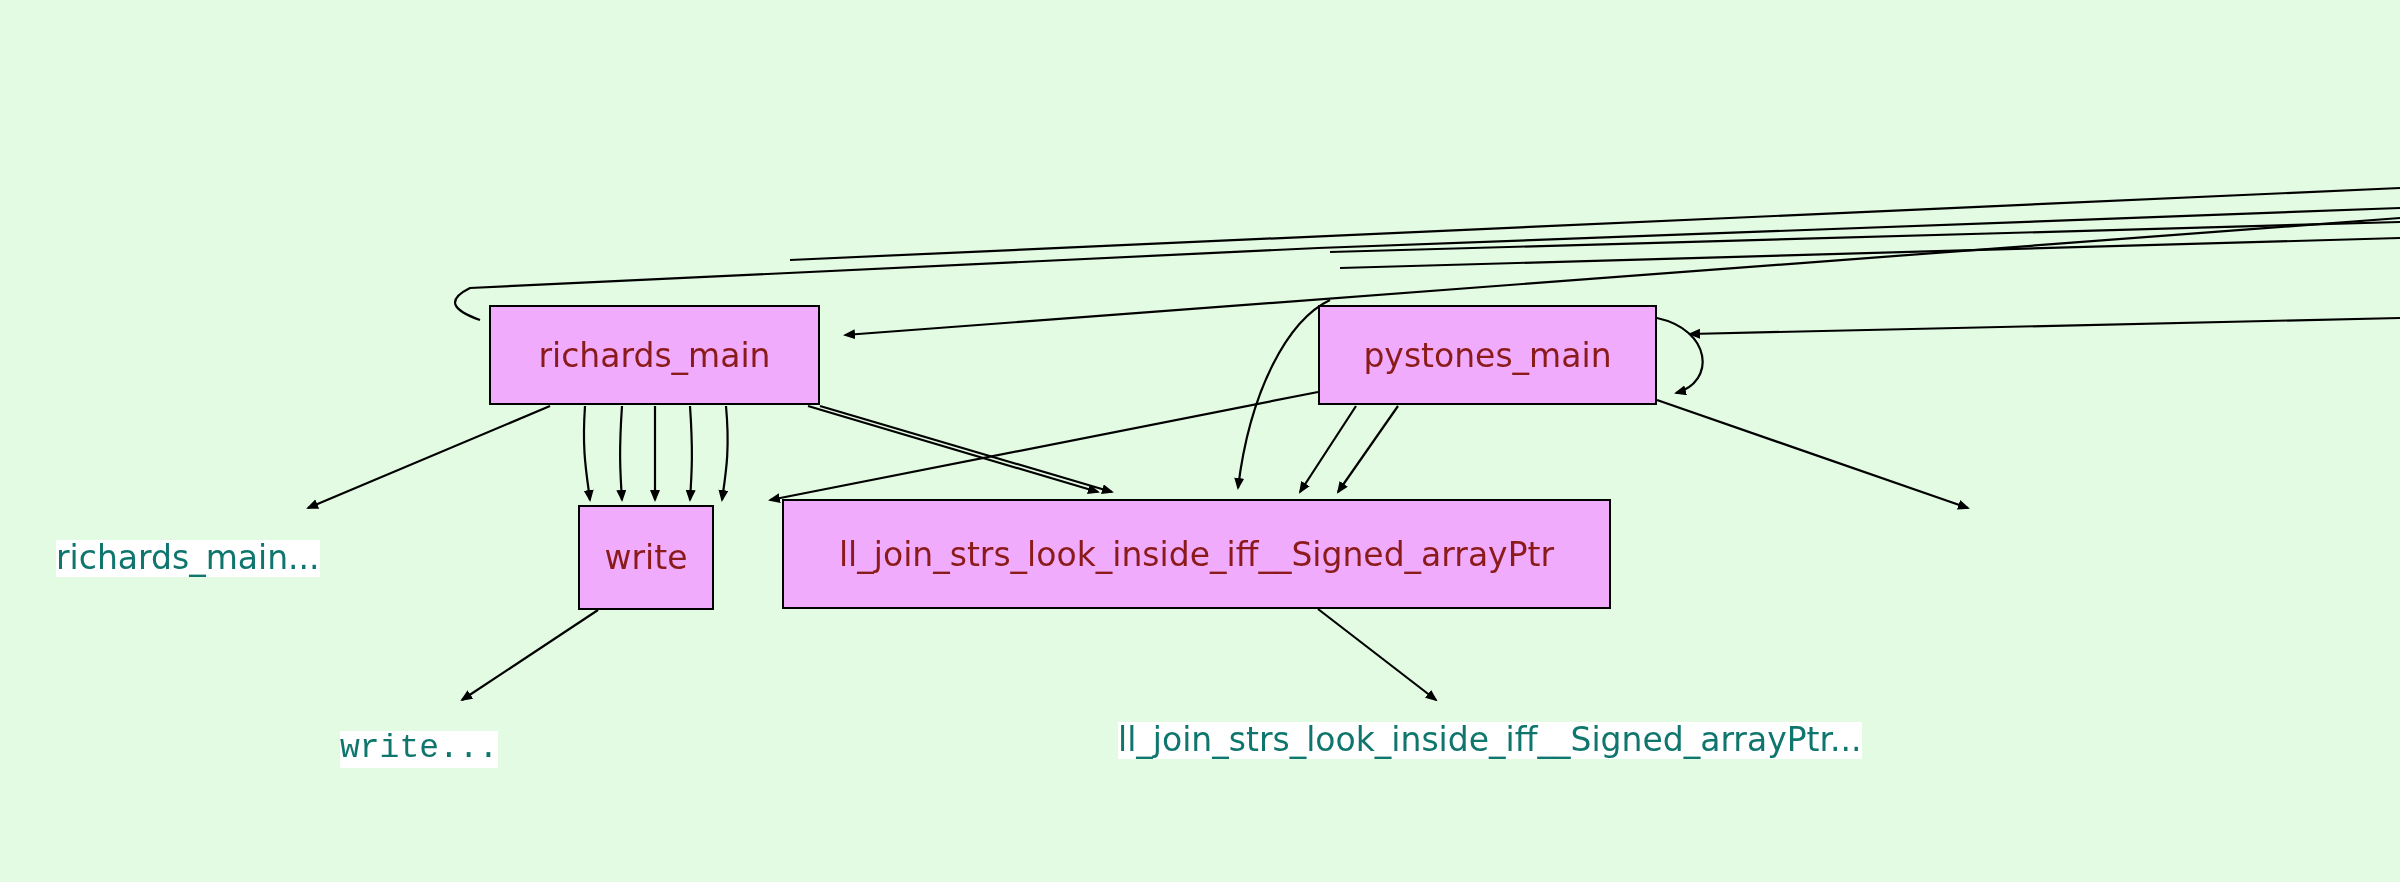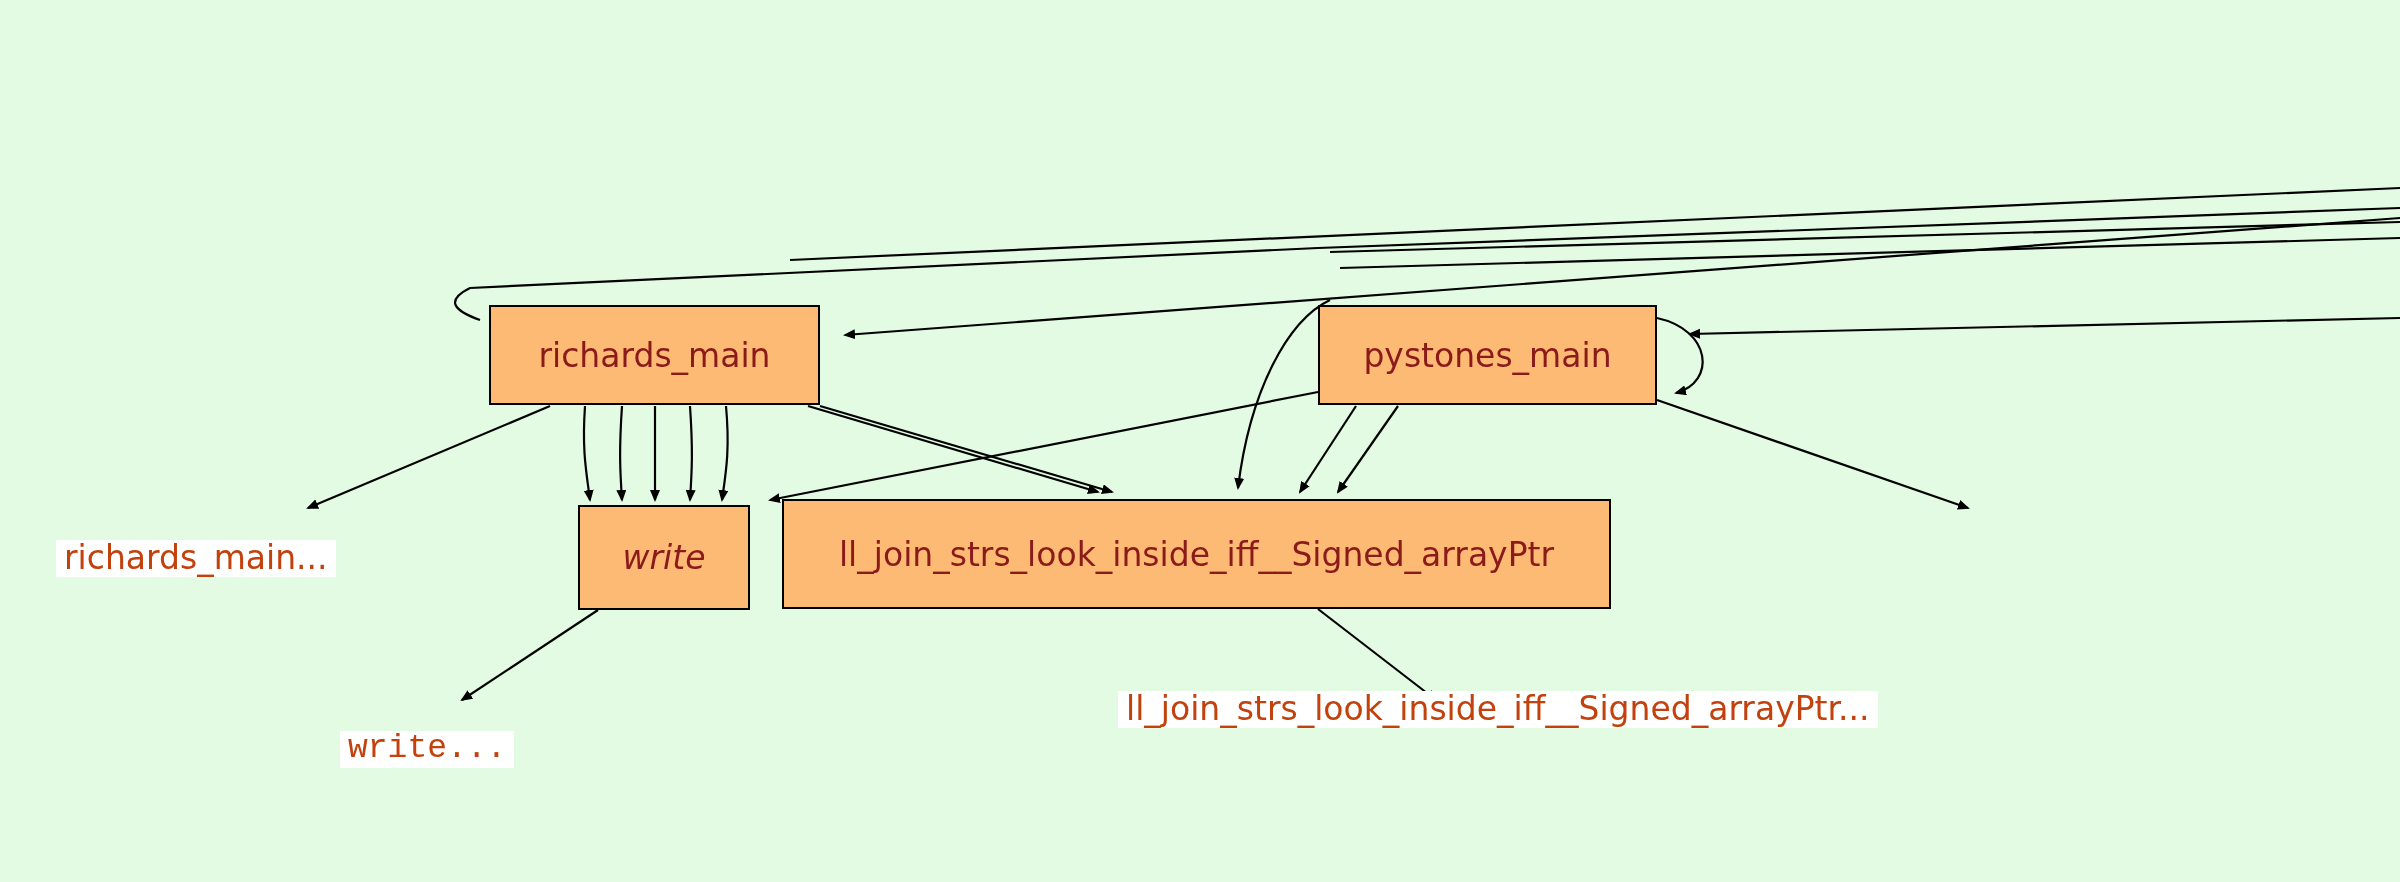--- a/index.html
+++ b/index.html
@@ -22,40 +22,40 @@
   #edge-layer {
     position: absolute;
     left: 0;
     top: 0;
     width: 2400px;
     height: 882px;
   }
   .node {
     position: absolute;
     box-sizing: border-box;
-    background: #fdba74;
+    background: #f0abfc;
     border: 2px solid #000000;
     display: flex;
     align-items: center;
     justify-content: center;
     color: #8b1a1a;
     font-size: 33px;
     font-family: "DejaVu Sans", sans-serif;
     white-space: nowrap;
     z-index: 5;
   }
   .ext-label {
     position: absolute;
     background: #ffffff;
-    color: #c2410c;
+    color: #0f766e;
     font-size: 33px;
     font-family: "DejaVu Sans", sans-serif;
     white-space: nowrap;
     line-height: 1.12;
-    padding: 0 8px;
+    padding: 0 0;
     z-index: 5;
   }
 </style>
 </head>
 <body>
 
 <div id="graph-canvas">
 
   <svg id="edge-layer" viewBox="0 0 2400 882" xmlns="http://www.w3.org/2000/svg">
     <defs>
@@ -131,28 +131,28 @@
   </svg>
 
   <div class="node" style="left:489px; top:305px; width:331px; height:100px;">
     <span>richards_main</span>
   </div>
 
   <div class="node" style="left:1318px; top:305px; width:339px; height:100px;">
     <span>pystones_main</span>
   </div>
 
-  <div class="node" style="left:578px; top:505px; width:172px; height:105px;font-style:italic;">
+  <div class="node" style="left:578px; top:505px; width:136px; height:105px;">
     <span>write</span>
   </div>
 
   <div class="node" style="left:782px; top:499px; width:829px; height:110px;">
     <span>ll_join_strs_look_inside_iff__Signed_arrayPtr</span>
   </div>
 
   <div class="ext-label" style="left:56px; top:540px;">richards_main...</div>
 
 
   <div class="ext-label" style="left:340px; top:731px;font-family:Liberation Mono, monospace;">write...</div>
 
-  <div class="ext-label" style="left:1118px; top:691px;">ll_join_strs_look_inside_iff__Signed_arrayPtr...</div>
+  <div class="ext-label" style="left:1118px; top:722px;">ll_join_strs_look_inside_iff__Signed_arrayPtr...</div>
 
 </div>
 
 </body></html>

